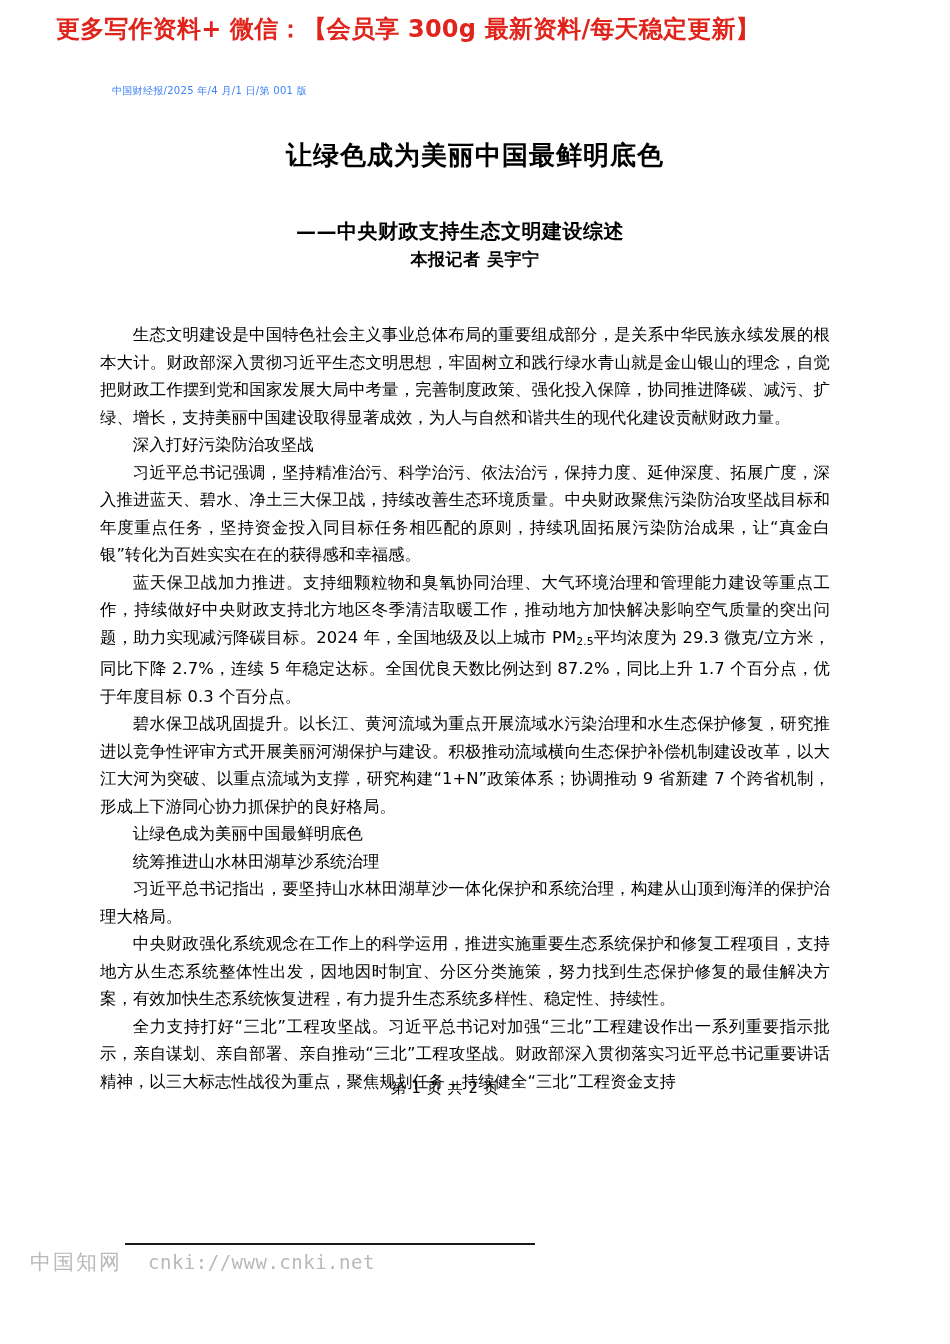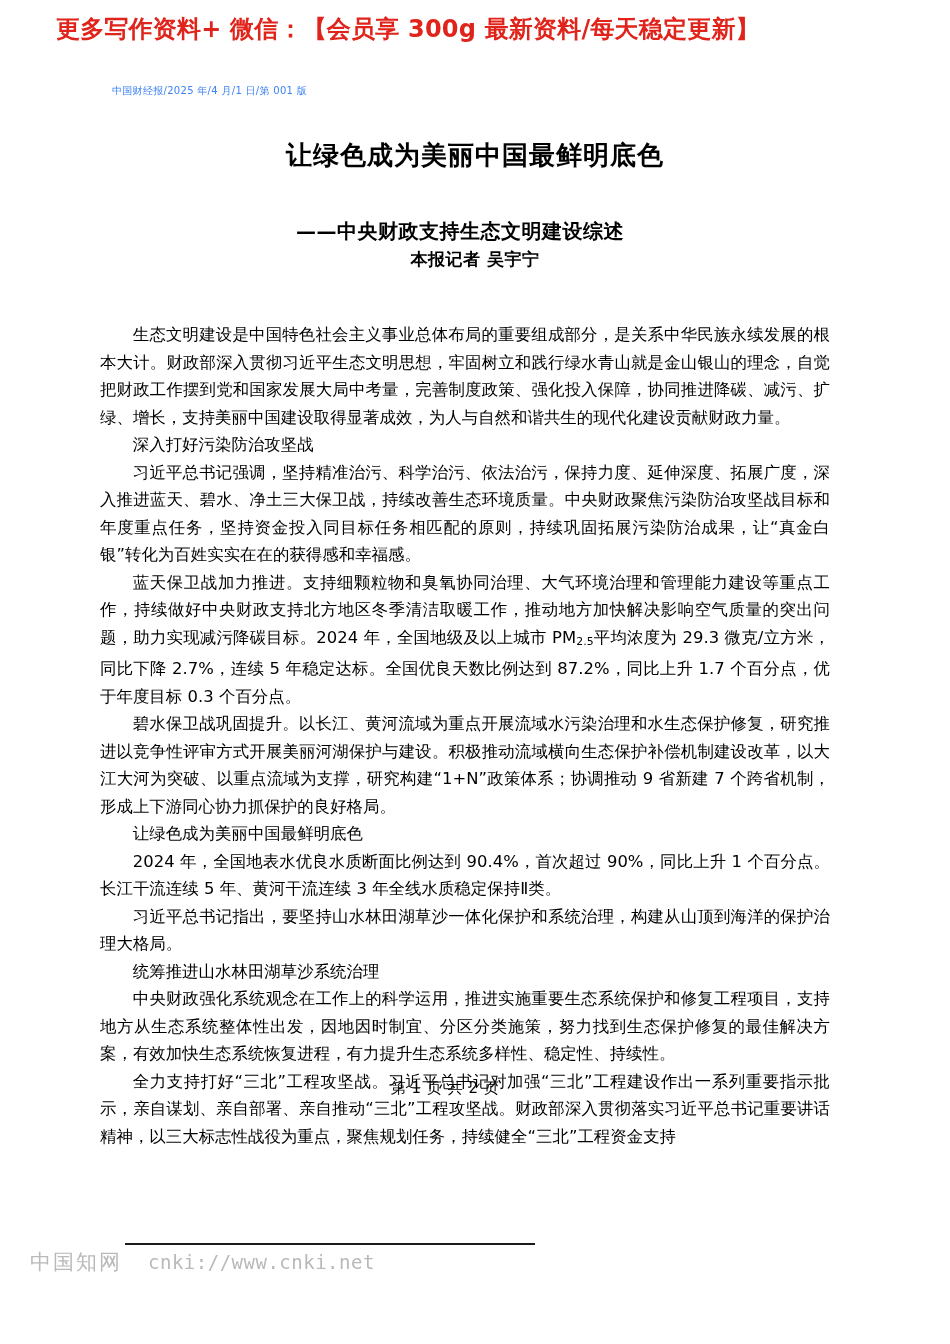--- a/index.html
+++ b/index.html
@@ -166,26 +166,25 @@
     <p class="para">深入打好污染防治攻坚战</p>
 
     <p class="para">习近平总书记强调，坚持精准治污、科学治污、依法治污，保持力度、延伸深度、拓展广度，深入推进蓝天、碧水、净土三大保卫战，持续改善生态环境质量。中央财政聚焦污染防治攻坚战目标和年度重点任务，坚持资金投入同目标任务相匹配的原则，持续巩固拓展污染防治成果，让“真金白银”转化为百姓实实在在的获得感和幸福感。</p>
 
     <p class="para"><span>蓝天保卫战加力推进。支持细颗粒物和臭氧协同治理、大气环境治理和管理能力建设等重点工作，持续做好中央财政支持北方地区冬季清洁取暖工作，推动地方加快解决影响空气质量的突出问题，助力实现减污降碳目标。2024 年，全国地级及以上城市 PM</span><sub>2.5</sub><span>平均浓度为 29.3 微克/立方米，同比下降 2.7%，连续 5 年稳定达标。全国优良天数比例达到 87.2%，同比上升 1.7 个百分点，优于年度目标 0.3 个百分点。</span></p>
 
     <p class="para">碧水保卫战巩固提升。以长江、黄河流域为重点开展流域水污染治理和水生态保护修复，研究推进以竞争性评审方式开展美丽河湖保护与建设。积极推动流域横向生态保护补偿机制建设改革，以大江大河为突破、以重点流域为支撑，研究构建“1+N”政策体系；协调推动 9 省新建 7 个跨省机制，形成上下游同心协力抓保护的良好格局。</p>
 
     <p class="para">让绿色成为美丽中国最鲜明底色</p>
 
-    <p class="para">2024 年，全国地表水优良水质断面比例达到 90.4%，首次超过 90%，同比上升 1 个百分点。长江干流连续 5 年、黄河干流连续 3 年全线水质稳定保持Ⅱ类。</p>
 
 
+    <p class="para">统筹推进山水林田湖草沙系统治理</p>
+
     <p class="para">习近平总书记指出，要坚持山水林田湖草沙一体化保护和系统治理，构建从山顶到海洋的保护治理大格局。</p>
-
-    <p class="para">统筹推进山水林田湖草沙系统治理</p>
 
     <p class="para">中央财政强化系统观念在工作上的科学运用，推进实施重要生态系统保护和修复工程项目，支持地方从生态系统整体性出发，因地因时制宜、分区分类施策，努力找到生态保护修复的最佳解决方案，有效加快生态系统恢复进程，有力提升生态系统多样性、稳定性、持续性。</p>
 
     <p class="para">全力支持打好“三北”工程攻坚战。习近平总书记对加强“三北”工程建设作出一系列重要指示批示，亲自谋划、亲自部署、亲自推动“三北”工程攻坚战。财政部深入贯彻落实习近平总书记重要讲话精神，以三大标志性战役为重点，聚焦规划任务，持续健全“三北”工程资金支持</p>
 
   </div>
 
   <div class="page-number">第 1 页 共 2 页</div>
 
   <div class="footer-rule"></div>

